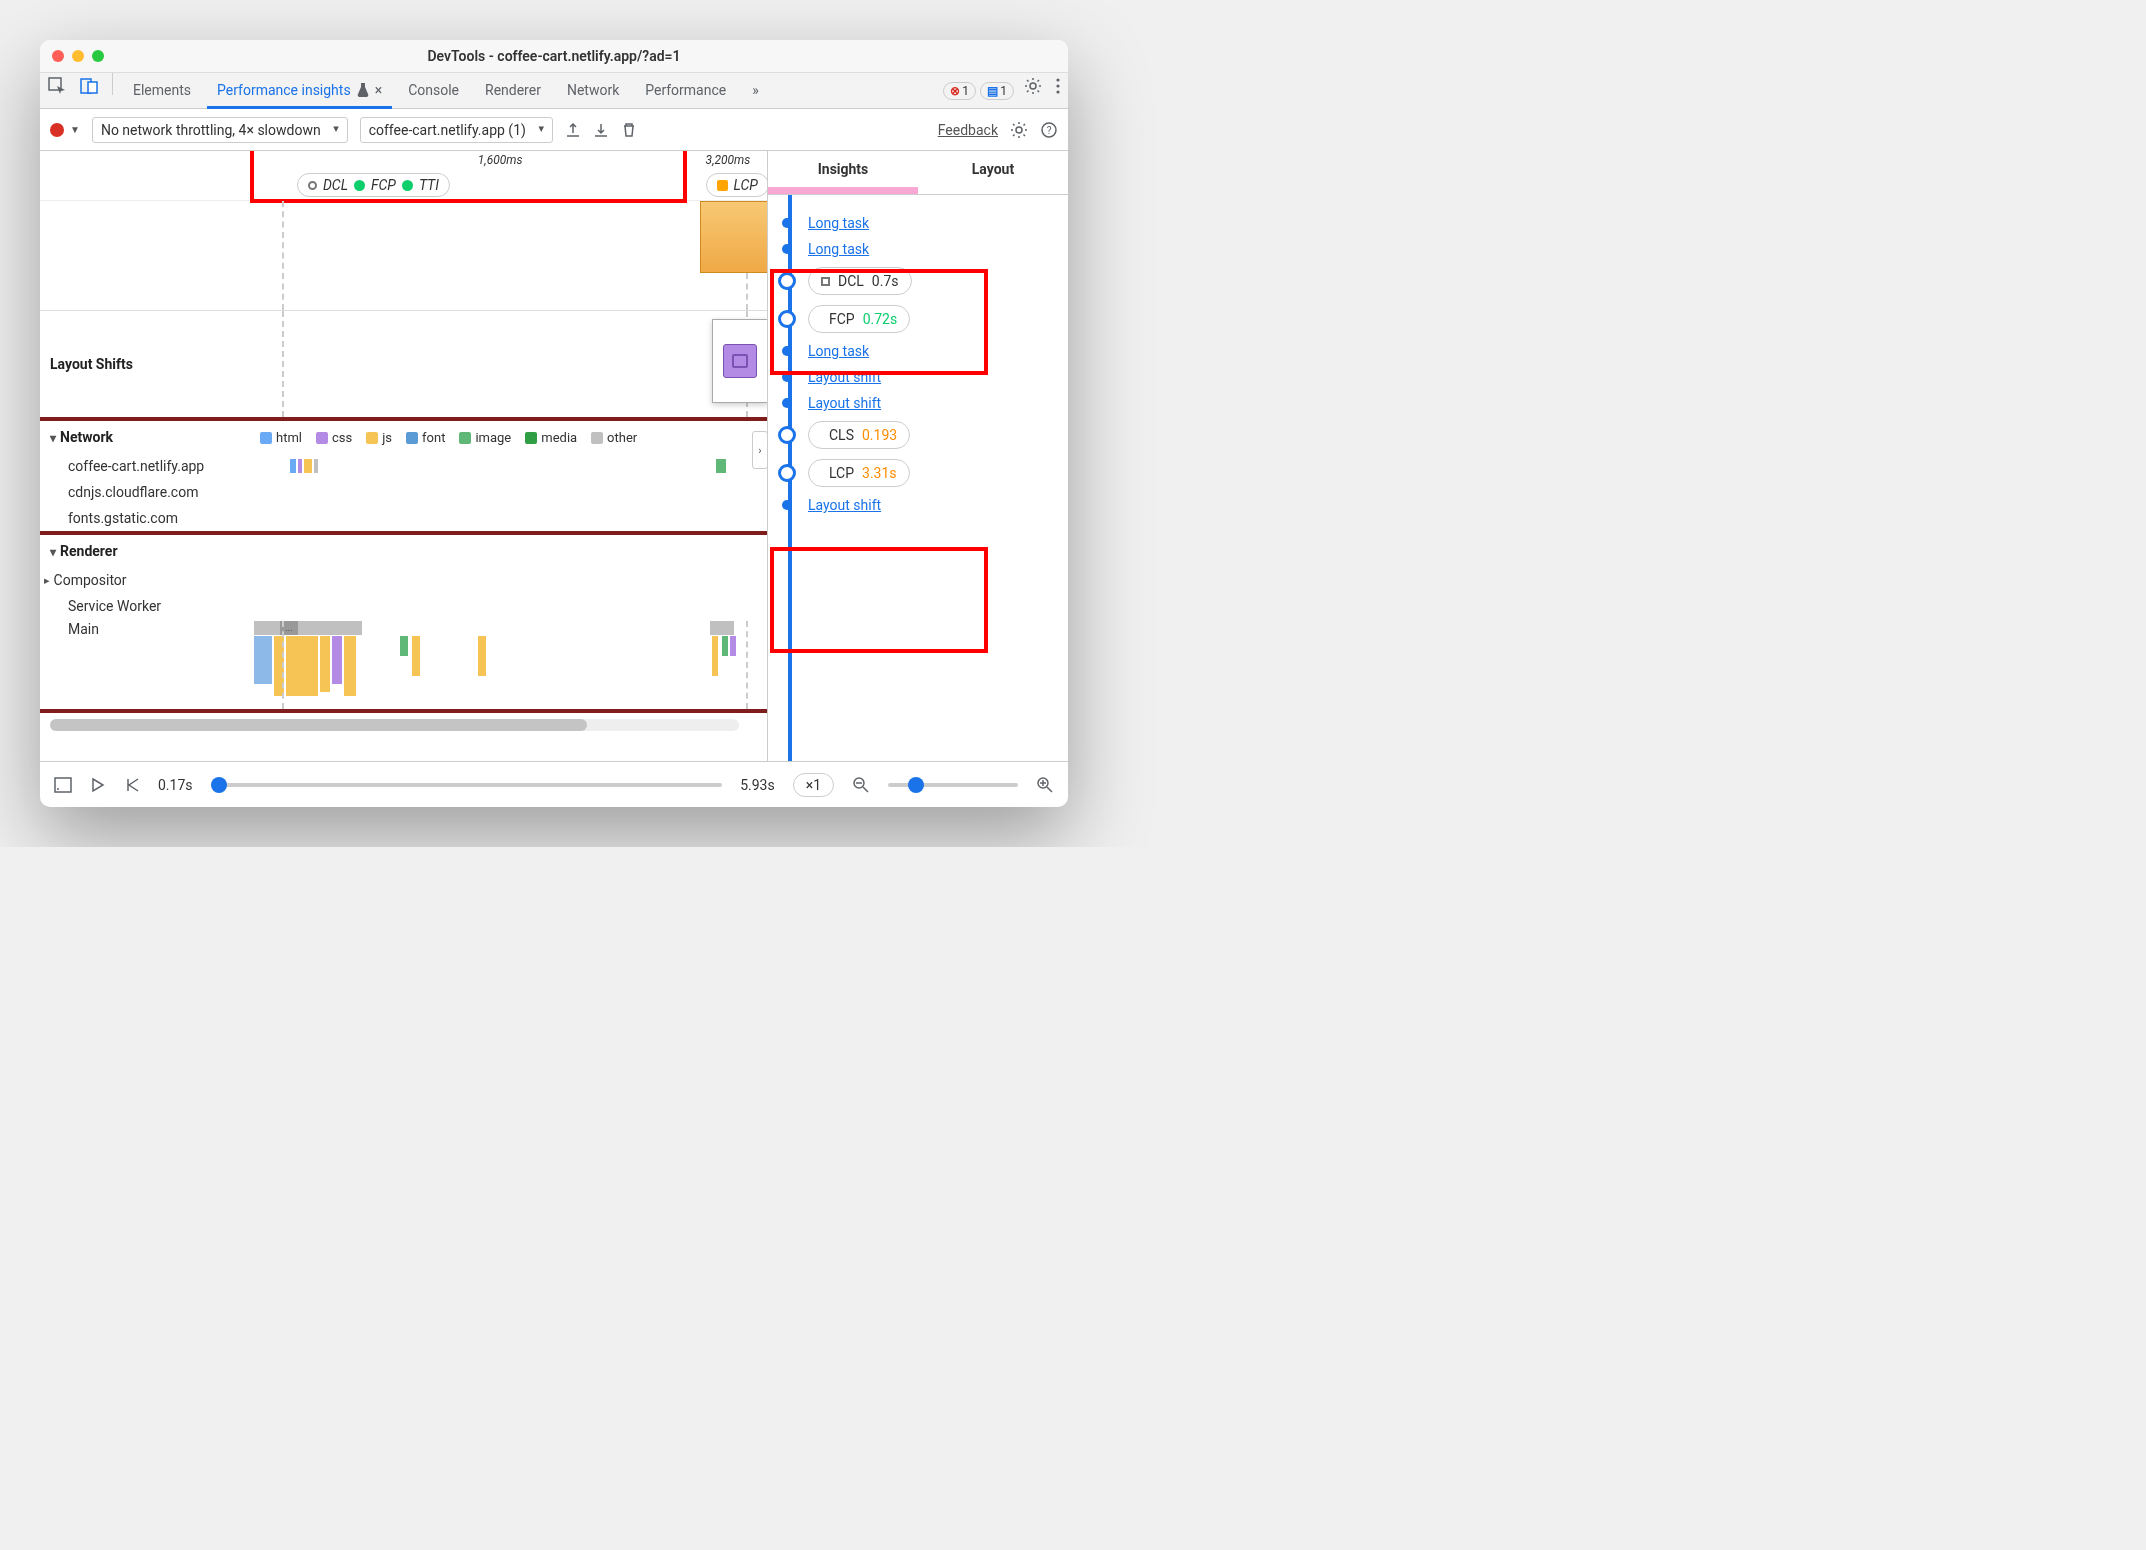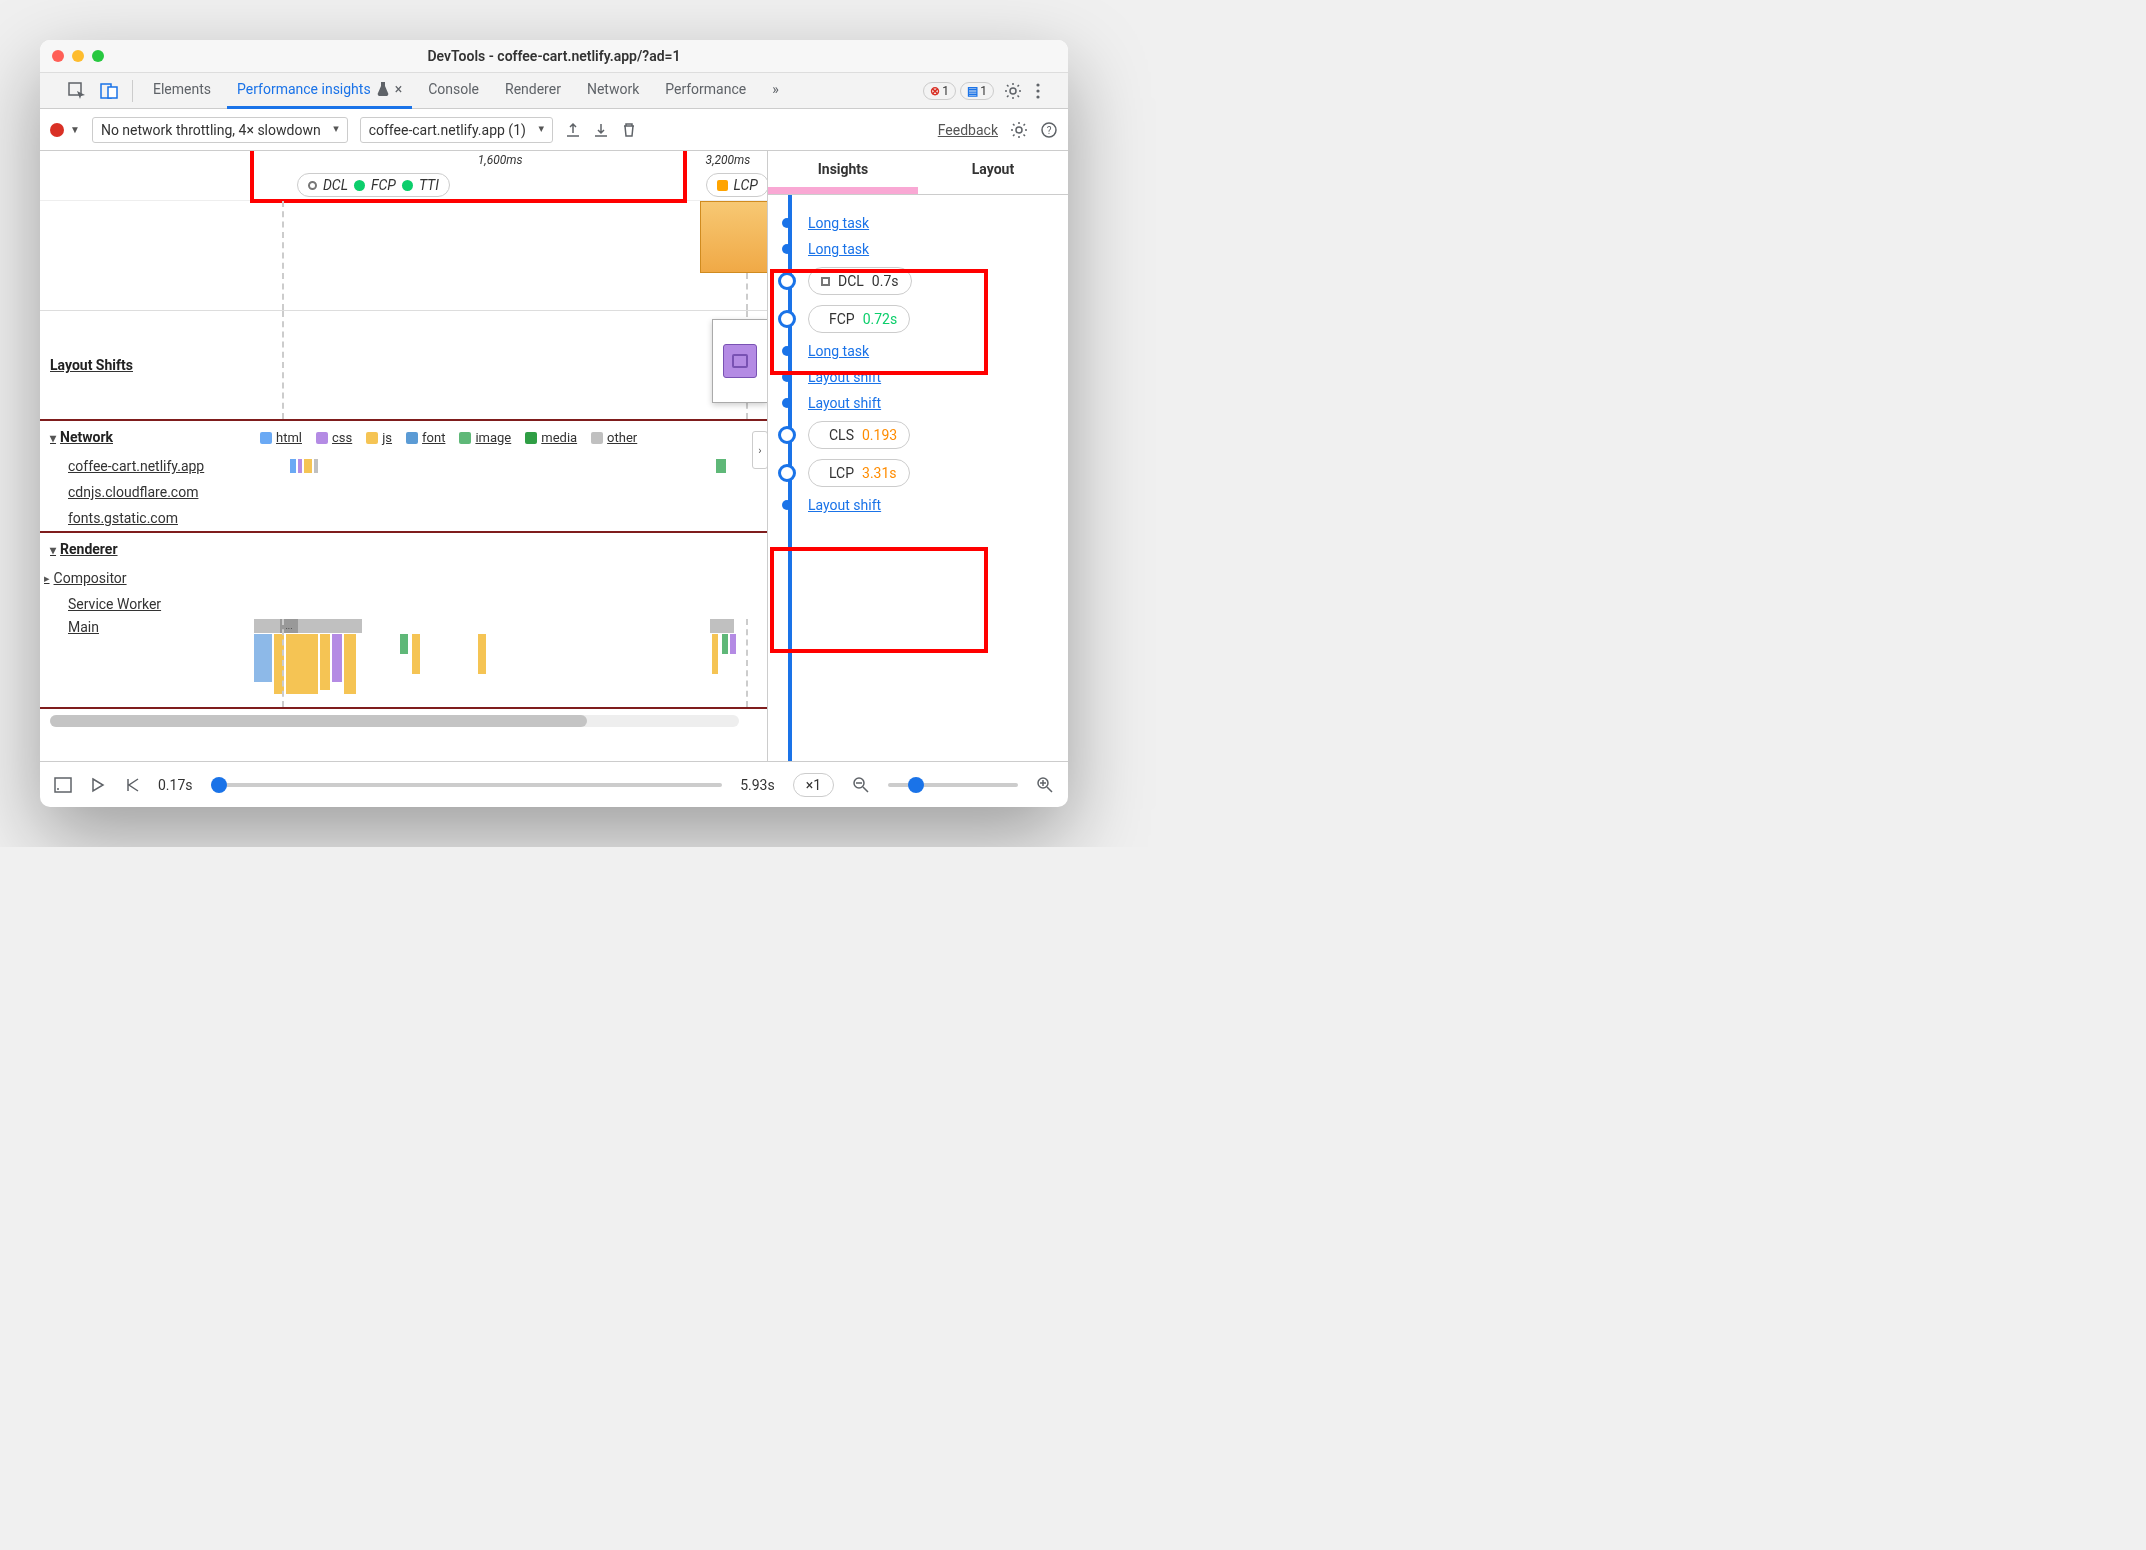--- a/index.html
+++ b/index.html
@@ -28,22 +28,21 @@
     position: relative;
   }
   .traffic { display: flex; gap: 8px; position: absolute; left: 12px; }
   .traffic .dot { width: 12px; height: 12px; border-radius: 50%; }
   .dot.red { background: #ff5f57; }
   .dot.yellow { background: #febc2e; }
   .dot.green { background: #28c840; }
   .title { flex: 1; text-align: center; font-weight: 600; color: #333; }
   .tabbar {
     display: flex;
-    align-items: center;
-    padding: 0 24px;
+    padding: 0 4px;
     border-bottom: 1px solid #ccc;
     background: #f3f3f3;
     height: 36px;
     gap: 6px;
   }
   .tabbar .iconbtn { padding: 4px; color: #5f6368; display: inline-flex; }
   .tabbar .divider { width: 1px; height: 22px; background: #ccc; margin: 0 4px; }
   .tab {
     padding: 8px 10px;
     color: #5f6368;
@@ -111,21 +110,21 @@
   .mdot.green { background:#0cce6b; }
   .mdot.sq { border-radius:2px; background:#ffa400; }
   .row-label {
     padding: 8px 10px;
     font-weight: 700;
     color: #222;
     display:flex; align-items:center; gap:4px;
   }
   .row-label .tri::before { content:"▸"; color:#555; font-size:12px; }
   .row-label.open .tri::before { content:"▾"; }
-  .section { border-bottom: 2px solid #7f1d1d; text-decoration: underline; }
+  .section { border-bottom: 4px solid #7f1d1d; }
   .vline { position:absolute; top:0; bottom:0; border-left: 2px dashed #ccc; }
   .legend { display:flex; gap:14px; align-items:center; padding: 6px 10px; font-size:13px; }
   .legend .sw { width:12px; height:12px; border-radius:2px; display:inline-block; margin-right:4px; vertical-align:middle; }
   .netrow { display:flex; align-items:center; height:26px; }
   .netrow .nlabel { width: 210px; padding-left:28px; color:#333; }
   .netrow .ntrack { flex:1; position:relative; height:100%; }
   .scroll-overview { height: 12px; background:#eee; border-radius:6px; margin:6px 28px 6px 10px; position:relative; }
   .scroll-thumb { position:absolute; left:0; width:78%; height:100%; background:#c4c4c4; border-radius:6px; }
   .insights-pane {
     width: 300px;

